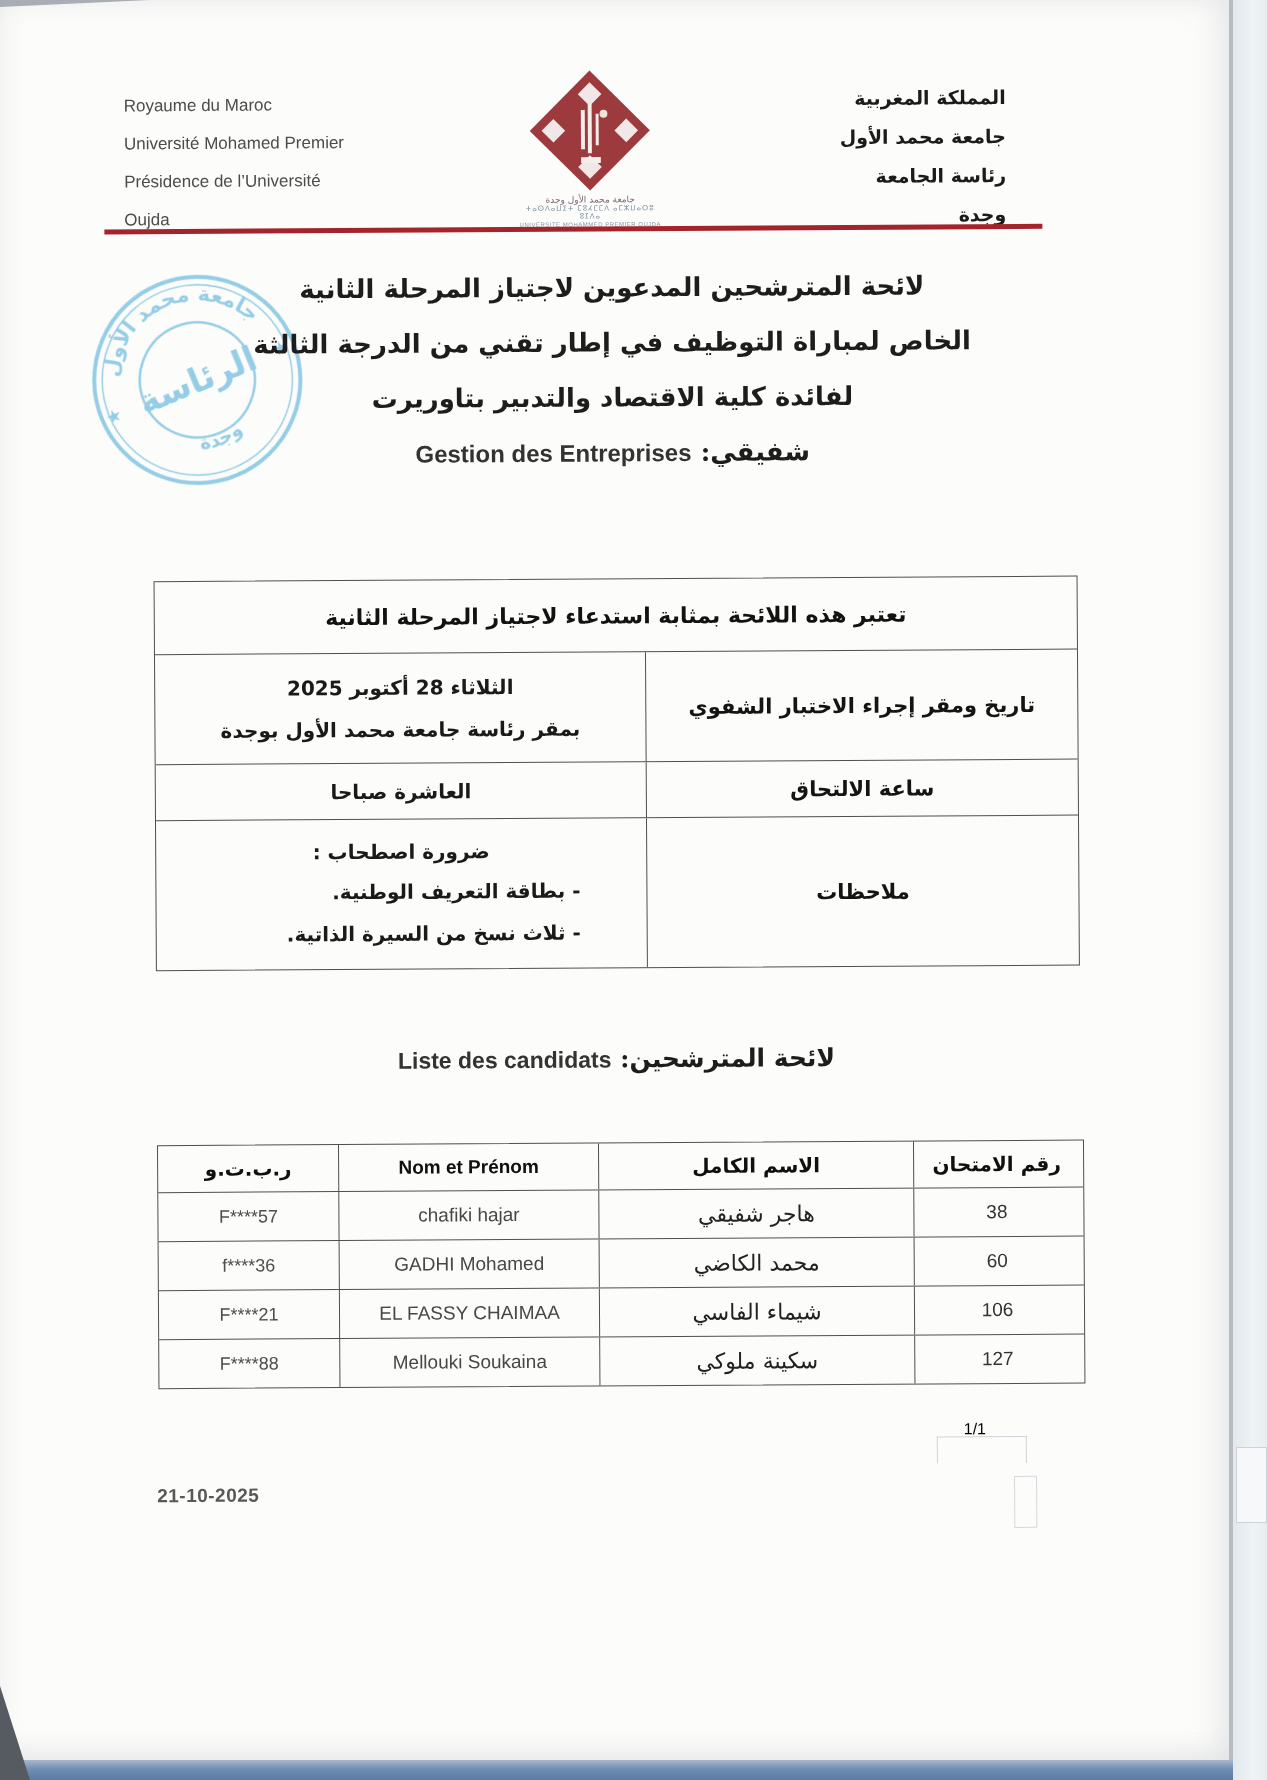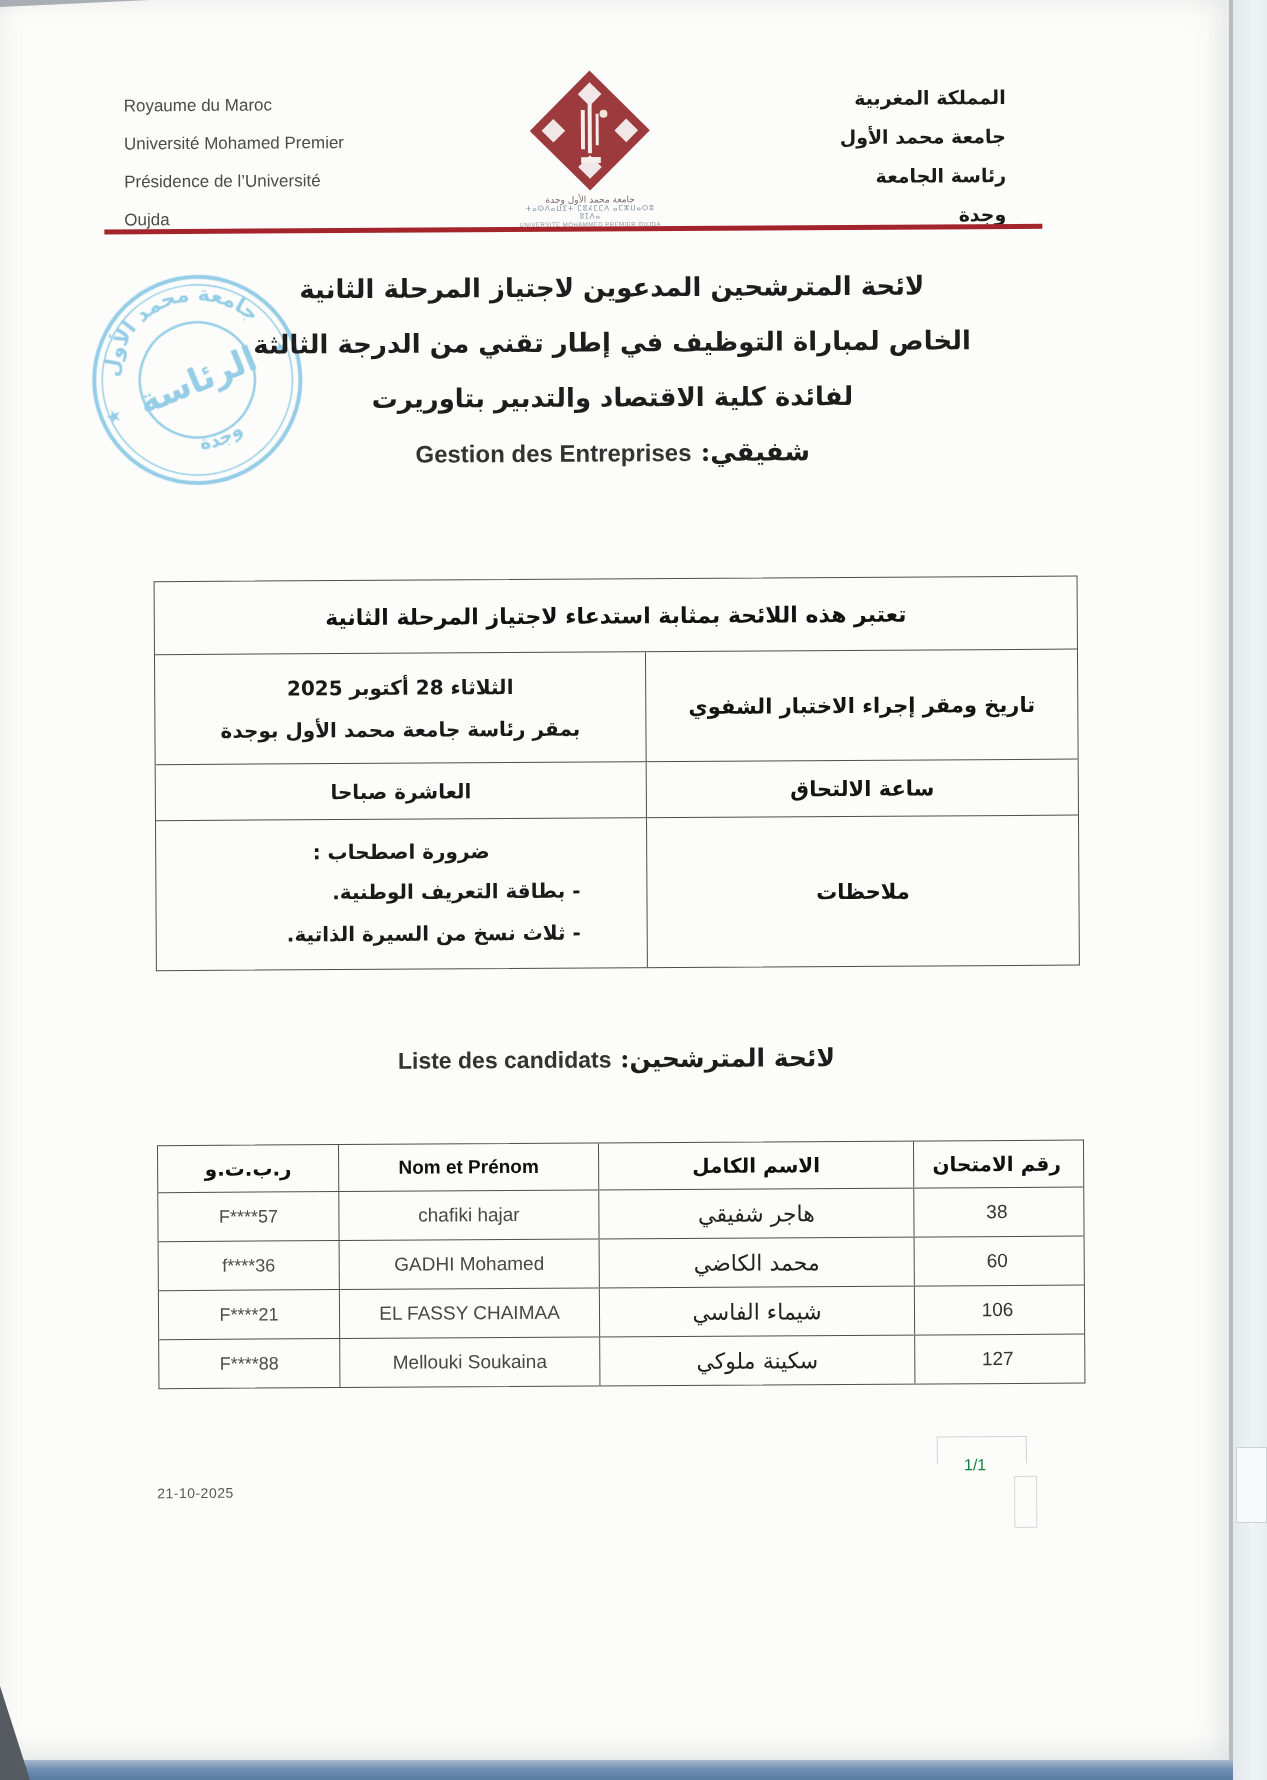--- a/index.html
+++ b/index.html
@@ -65,22 +65,22 @@
   .c1{width:180px;} .c2{width:260px;} .c3{width:315px;} .c4{width:166px;}
   .chead .ccell{height:46px;font-weight:bold;color:#101010;}
   .chead .c1,.chead .c3,.chead .c4{direction:rtl;font-size:20px;}
   .chead .c2{font-family:"Liberation Sans",sans-serif;font-size:19px;}
   .cell-cnie{font-size:18px;color:#4d4d4d;font-family:"Liberation Sans",sans-serif;}
   .cell-fr{font-size:19px;color:#474747;font-family:"Liberation Sans",sans-serif;}
   .cell-ar{font-size:22px;color:#222;direction:rtl;}
   .cell-num{font-size:19px;color:#333;font-family:"Liberation Sans",sans-serif;}
 
   
-  .footer-date{position:absolute;left:148px;top:1482px;font-size:14px;color:#585858;letter-spacing:.5px;}
-  .footer-page{position:absolute;left:955px;top:1458px;font-size:16px;color:#15803d;}
+  .footer-date{position:absolute;left:148px;top:1482px;font-size:19px;color:#585858;letter-spacing:.5px;font-weight:bold;}
+  .footer-page{position:absolute;left:955px;top:1422px;font-size:16px;color:#000000;}
   .artifact1{position:absolute;left:928px;top:1438px;width:88px;height:26px;border:1px solid #d0d4d8;border-bottom:none;}
   .artifact2{position:absolute;left:1005px;top:1478px;width:21px;height:50px;border:1px solid #d5d9dc;}
 
   
   .scan-right-line{position:absolute;left:1229px;top:0;width:4px;height:1780px;background:#b6bcc1;}
   .scan-right-band{position:absolute;left:1233px;top:0;width:34px;height:1780px;
     background:linear-gradient(90deg,#e2e8ec 0%,#eef3f5 60%,#e8edf0 100%);}
   .scan-right-tab{position:absolute;left:1236px;top:1447px;width:29px;height:74px;background:#f6f8f9;border:1px solid #ccd2d6;}
   .scan-bottom{position:absolute;left:0;top:1760px;width:1233px;height:20px;
     background:linear-gradient(180deg,#aab8cc 0%,#6f8fb4 45%,#5a7ba2 100%);}

